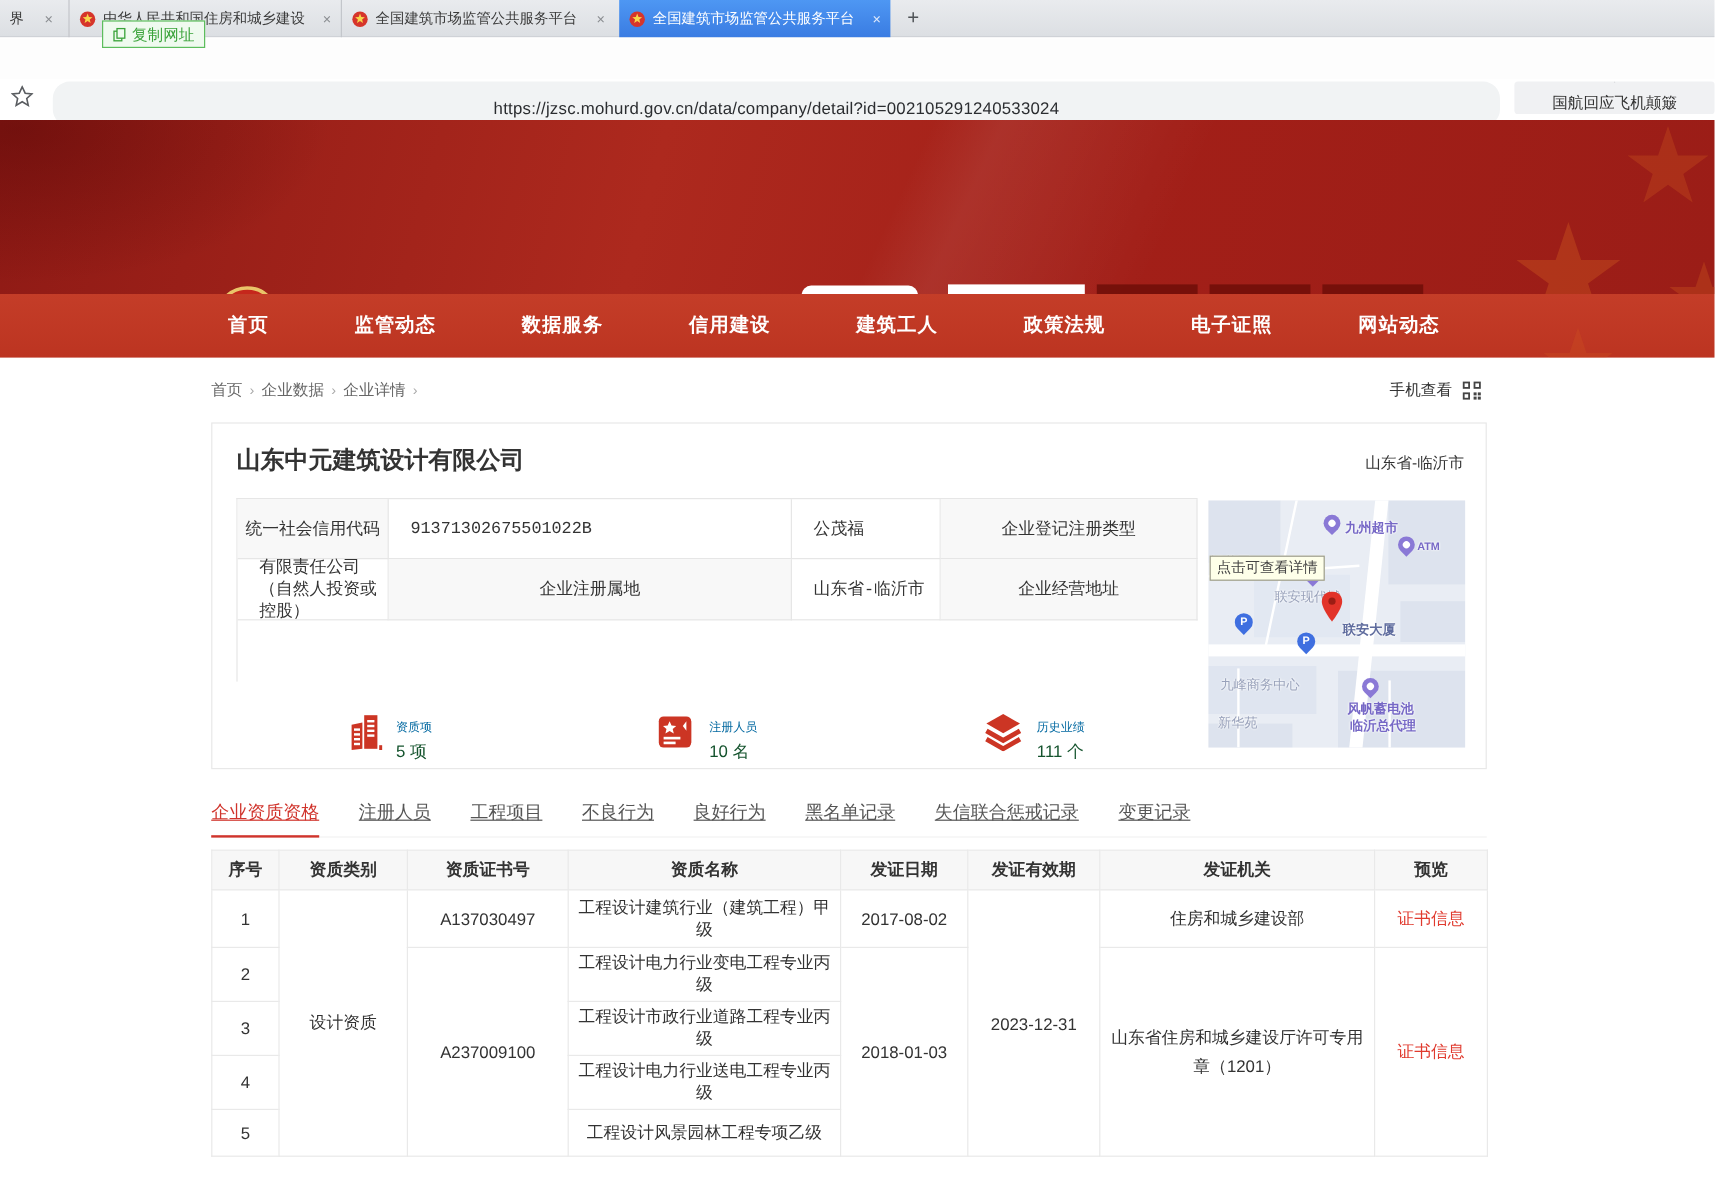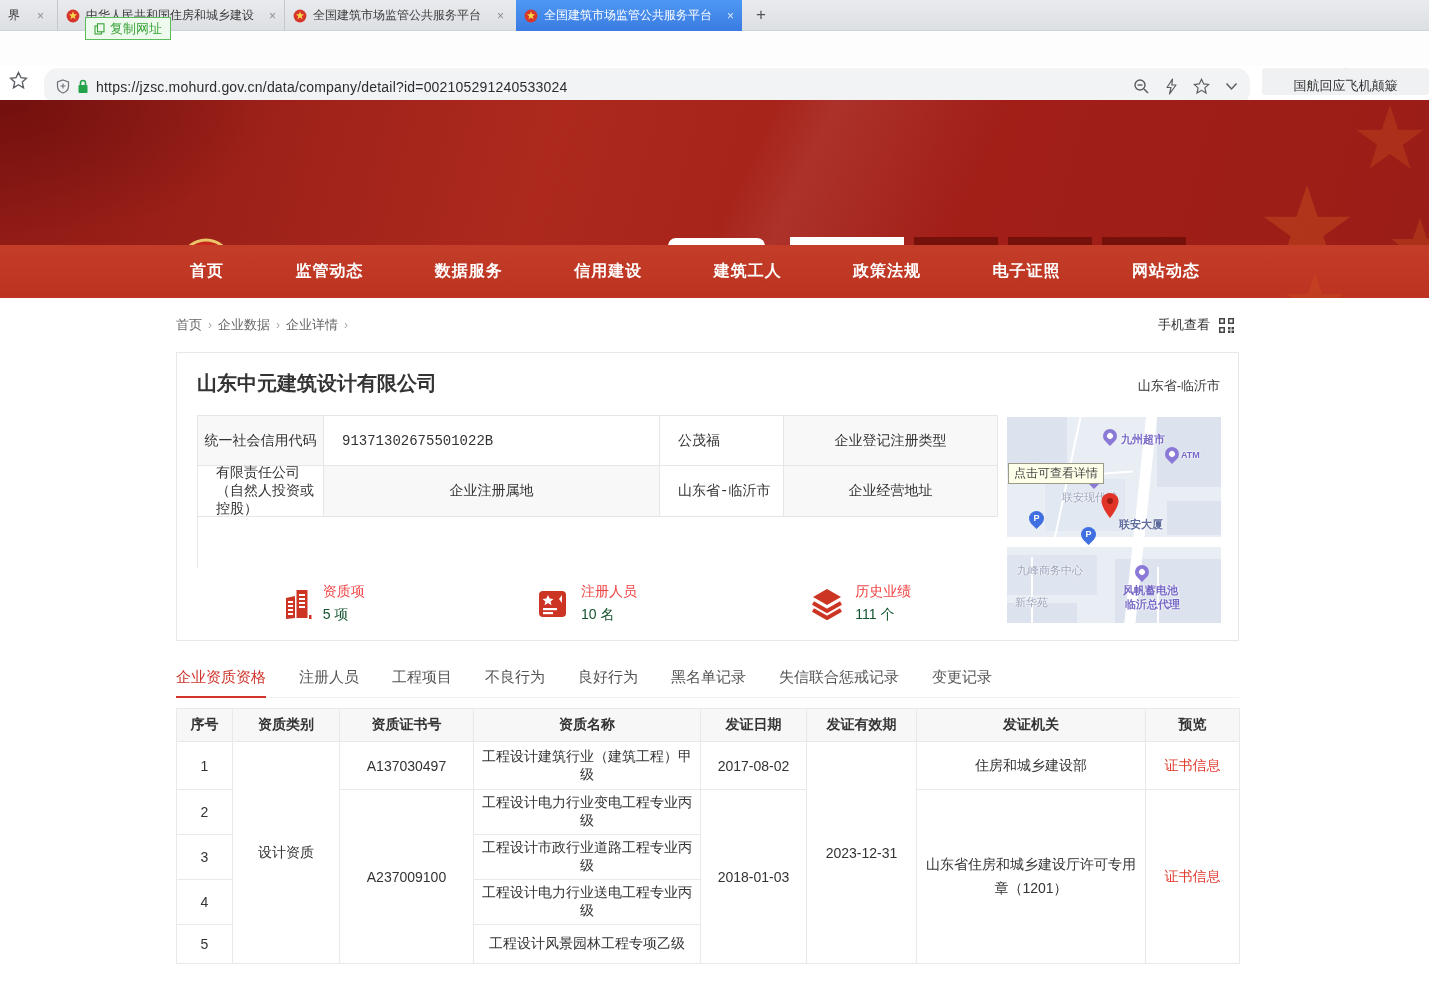--- a/index.html
+++ b/index.html
@@ -19,21 +19,21 @@
   .tab-active .x { color:#dfe9fb; }
   .favicon { width:14px; height:14px; flex:0 0 auto; }
   .newtab { position:absolute; left:750px; top:4px; width:22px; height:22px; color:#4f5357;
             font-size:17px; text-align:center; line-height:22px; }
   .copy-tip { position:absolute; left:85px; top:17px; height:23px; padding:0 8px; z-index:30;
               background:#effaef; border:1px solid #5cbd5c; color:#3aa33a; font-size:13px;
               display:flex; align-items:center; gap:5px; }
   .toolbar { position:absolute; left:0; top:32px; width:1429px; height:34px; background:#fdfdfd; }
   .bm-star { position:absolute; left:9px; top:39px; }
   .urlbar { position:absolute; left:44px; top:36px; width:1206px; height:37px; border-radius:14px;
-            background:#f1f3f4; display:flex; align-items:center; padding:0 12px; gap:7px; }
+            background:#f1f3f4; display:flex; align-items:center; padding:0 12px; gap:7px;flex-direction:column; }
   .url-text { font-size:14px; color:#2b2d30; letter-spacing:.2px; }
   .url-icons { margin-left:auto; display:flex; align-items:center; gap:15px; }
   .qsearch { position:absolute; left:1262px; top:36px; width:167px; height:27px; background:#f0f1f3;
              display:flex; align-items:center; gap:8px; padding:0 10px; border-radius:3px;flex-direction:column; }
   .qsearch span { font-size:13px; color:#333; }
 
   
   .site-header { position:absolute; left:0; top:100px; width:1429px; height:145px;
     background:linear-gradient(105deg,#8f1a15 0%,#ad291e 38%,#a21f18 66%,#9b1d17 100%); overflow:hidden; }
   .site-header::before { content:""; position:absolute; inset:0;
@@ -68,21 +68,21 @@
                border-left:1px solid #e6e6e6; display:grid; grid-template-columns:126px 336px 124px 214px;
                grid-template-rows:50px 51px 51px;font-family:Liberation Mono, monospace; }
   .ig-cell { border-right:1px solid #e6e6e6; border-bottom:1px solid #e6e6e6; font-size:14px; color:#333;
              display:flex; align-items:center; }
   .ig-label { background:#f8f8f8; justify-content:center; }
   .ig-value { padding-left:18px; }
   .ig-span3 { grid-column:2 / 5; }
   .stats { position:absolute; left:20px; top:230px; width:801px; display:flex; justify-content:space-around; }
   .stat { display:flex; align-items:center; gap:11px; }
   .stat .txt { display:flex; flex-direction:column; gap:5px; }
-  .stat .lb { font-size:14px; color:#ef4444; }
+  .stat .lb { font-size:10px; color:#0369a1;margin-top:16px; }
   .stat .vl { font-size:14px; color:#14532d; }
 
   
   .map { position:absolute; left:830px; top:64px; width:214px; height:206px; background:#e9edf4; overflow:hidden; }
   .m-blk { position:absolute; background:#dde3ee; }
   .m-road { position:absolute; background:#fff; }
   .m-tip { position:absolute; left:1px; top:2px; background:#feffe9; border:1px solid #9a9a8a; color:#444;
            font-size:12px; padding:1px 5px; z-index:5;margin-top:44px; }
   .m-poi { position:absolute; width:14px; height:14px; border-radius:50% 50% 50% 0; transform:rotate(-45deg);
            background:#8a79d6; z-index:3; }
@@ -91,21 +91,21 @@
          background:#3f6fe0; z-index:3; }
   .m-p::after { content:"P"; position:absolute; transform:rotate(45deg); color:#fff; font-size:9px; font-weight:bold; left:5px; top:2px; }
   .m-lbl { position:absolute; font-size:11px; z-index:4; text-shadow:0 0 2px #fff,0 0 2px #fff; white-space:nowrap; }
   .m-lbl.poi { color:#7668c6; font-weight:bold; }
   .m-lbl.area { color:#98a1ba; }
   .m-pin { position:absolute; z-index:6; }
 
   
   .dtabs { position:absolute; left:176px; top:668px; width:1063px; display:flex; gap:33px;
            border-bottom:1px solid #f2f2f2; padding-bottom:10px; }
-  .dtab { font-size:15px; color:#555; cursor:pointer; position:relative; }
+  .dtab { font-size:15px; color:#555; cursor:pointer; position:relative;text-decoration:underline; }
   .dtab.active { color:#d0342c; }
   .dtab.active::after { content:""; position:absolute; left:0; right:0; bottom:-11px; height:2px; background:#d0342c; }
 
   
   .qtable { position:absolute; left:176px; top:708px; width:1063px; border-collapse:collapse; table-layout:fixed; }
   .qtable th, .qtable td { border:1px solid #e9e9e9; font-size:14px; color:#333; text-align:center; padding:4px; }
   .qtable th { background:#f7f7f7; height:33px; font-weight:bold; }
   .qtable td { height:39px; }
   .qtable .link { color:#e03a2e; cursor:pointer; }
   .qtable .auth { line-height:1.7; }

